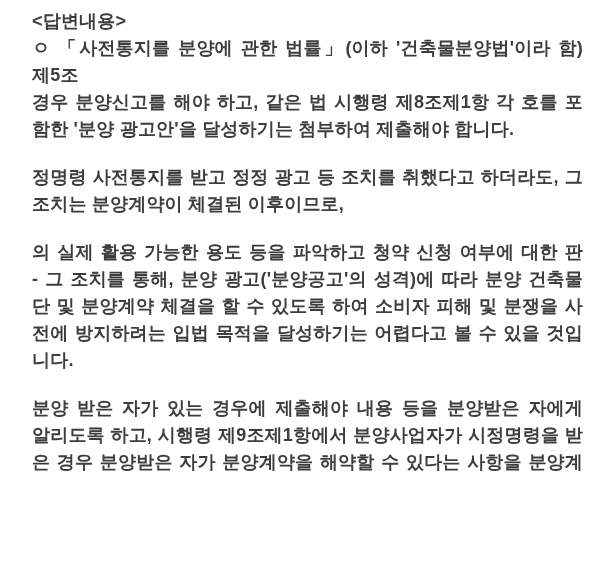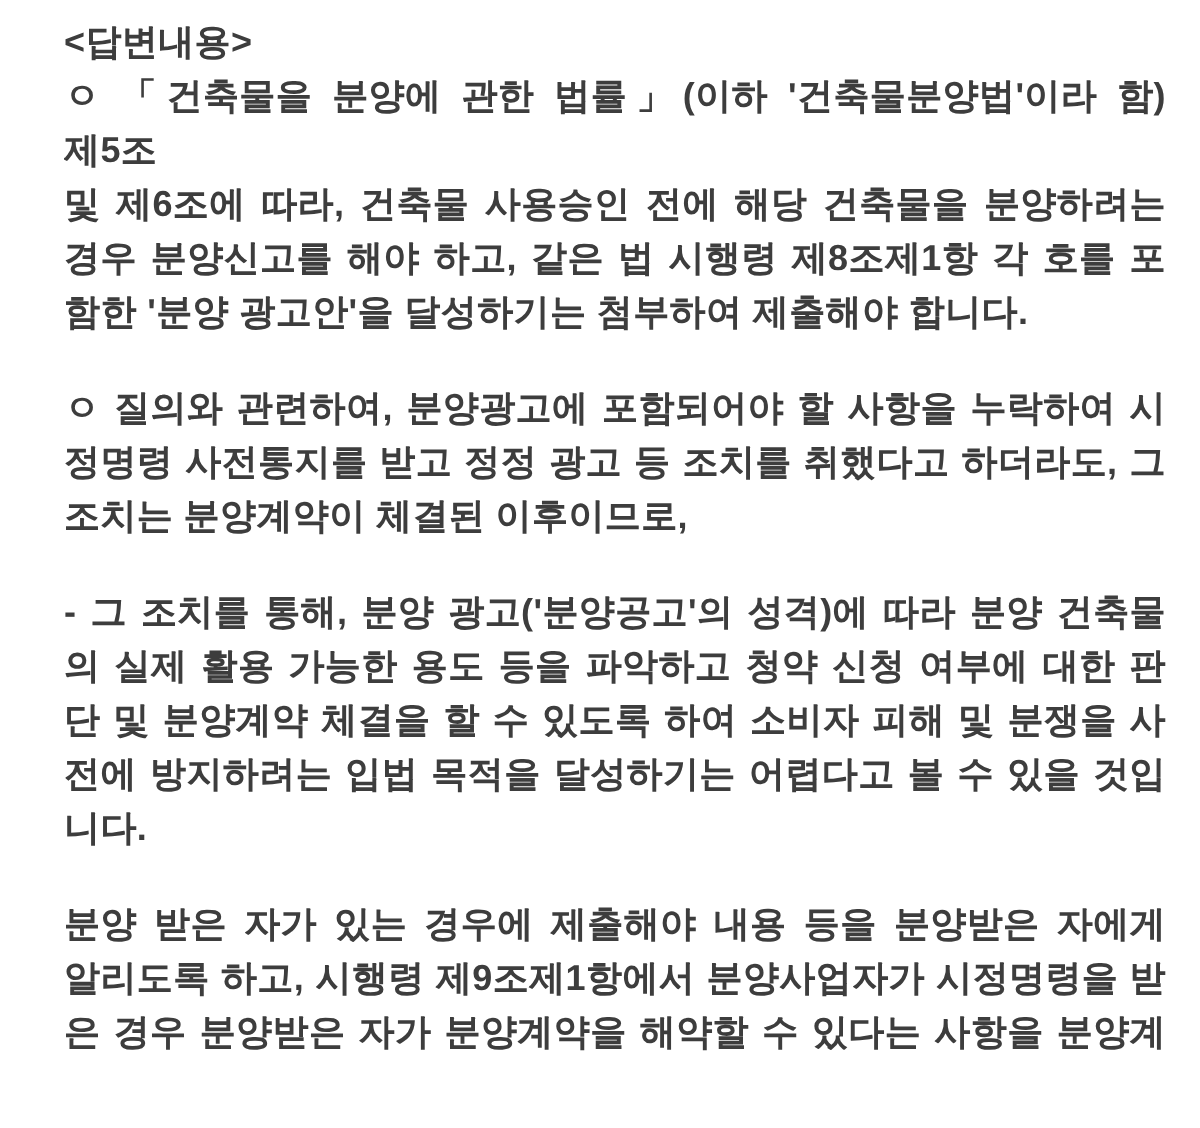--- a/index.html
+++ b/index.html
@@ -35,35 +35,33 @@
   .line.last { text-align-last: left; }
 </style>
 </head>
 <body>
 
 <main class="doc">
 
   <div class="heading">&lt;답변내용&gt;</div>
 
   <section class="para">
-    <div class="line j">ㅇ 「건축물을 분양에 관한 법률」(이하 '건축물분양법'이라 함) 제5조</div>
-    <div class="line j">및 제6조에 따라, 건축물 사용승인 전에 해당 건축물을 분양하려는</div>
+    <div class="line j">ㅇ 「사전통지를 분양에 관한 법률」(이하 '건축물분양법'이라 함) 제5조</div>
     <div class="line j">경우 분양신고를 해야 하고, 같은 법 시행령 제8조제1항 각 호를 포</div>
     <div class="line last">함한 '분양 광고안'을 달성하기는 첨부하여 제출해야 합니다.</div>
   </section>
 
   <section class="para">
-    <div class="line j">ㅇ 질의와 관련하여, 분양광고에 포함되어야 할 사항을 누락하여 시</div>
     <div class="line j">정명령 사전통지를 받고 정정 광고 등 조치를 취했다고 하더라도, 그</div>
     <div class="line last">조치는 분양계약이 체결된 이후이므로,</div>
   </section>
 
   <section class="para">
+    <div class="line j">의 실제 활용 가능한 용도 등을 파악하고 청약 신청 여부에 대한 판</div>
     <div class="line j">- 그 조치를 통해, 분양 광고('분양공고'의 성격)에 따라 분양 건축물</div>
-    <div class="line j">의 실제 활용 가능한 용도 등을 파악하고 청약 신청 여부에 대한 판</div>
     <div class="line j">단 및 분양계약 체결을 할 수 있도록 하여 소비자 피해 및 분쟁을 사</div>
     <div class="line j">전에 방지하려는 입법 목적을 달성하기는 어렵다고 볼 수 있을 것입</div>
     <div class="line last">니다.</div>
   </section>
 
   <section class="para">
     <div class="line j">분양 받은 자가 있는 경우에 제출해야 내용 등을 분양받은 자에게</div>
     <div class="line j">알리도록 하고, 시행령 제9조제1항에서 분양사업자가 시정명령을 받</div>
     <div class="line j">은 경우 분양받은 자가 분양계약을 해약할 수 있다는 사항을 분양계</div>
 

